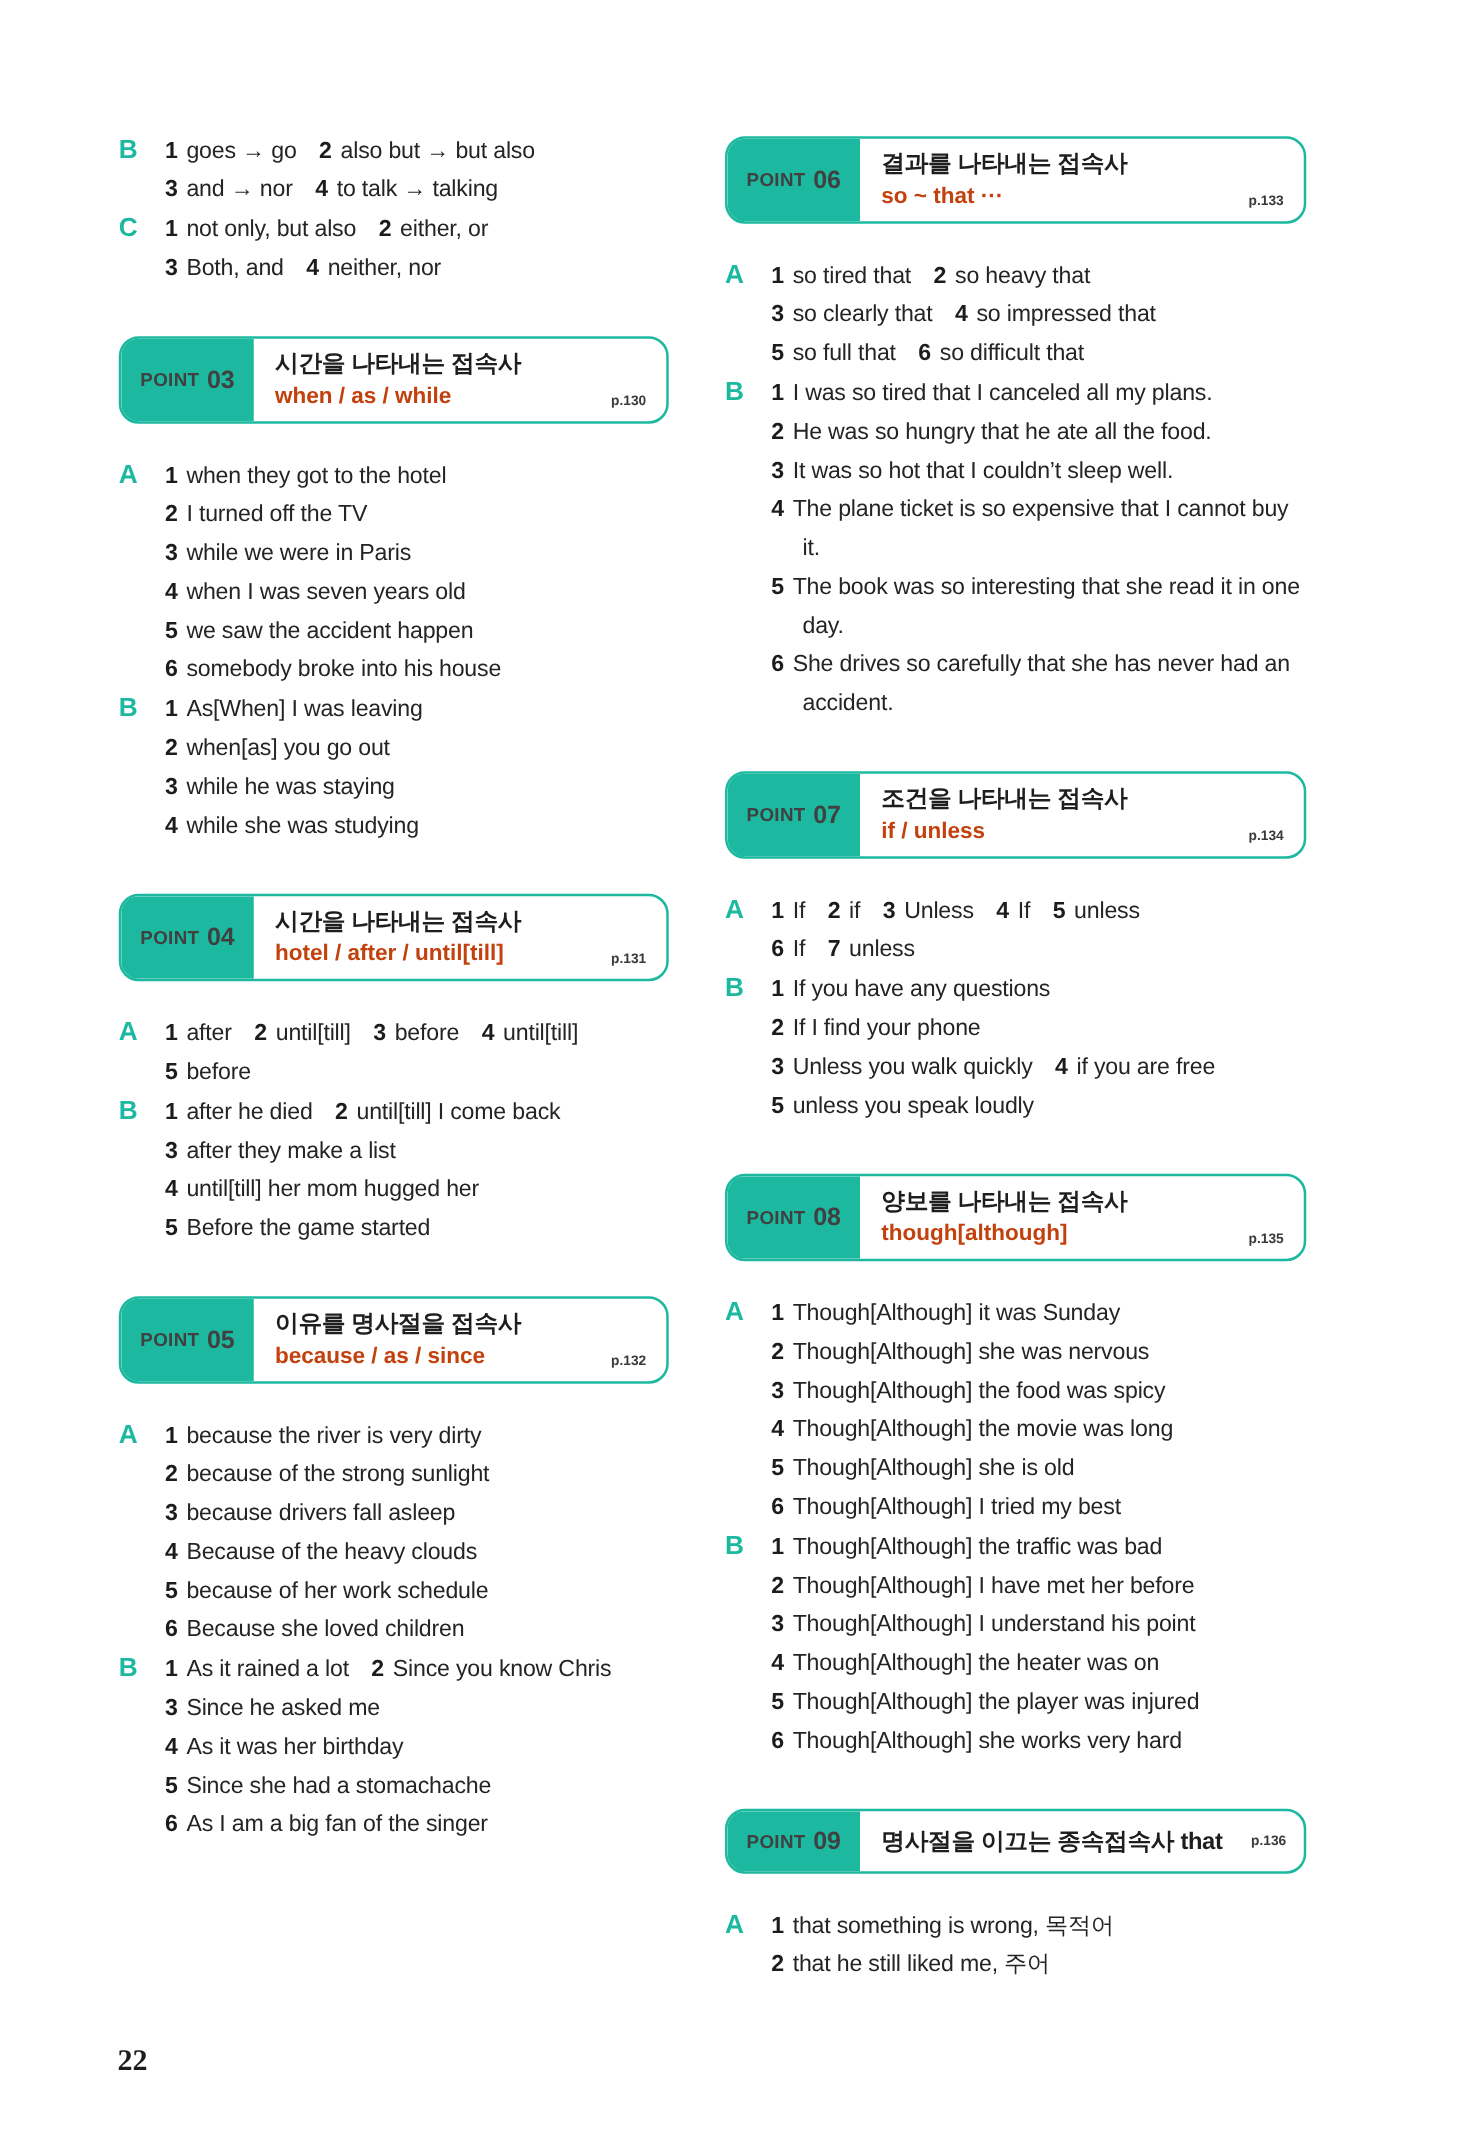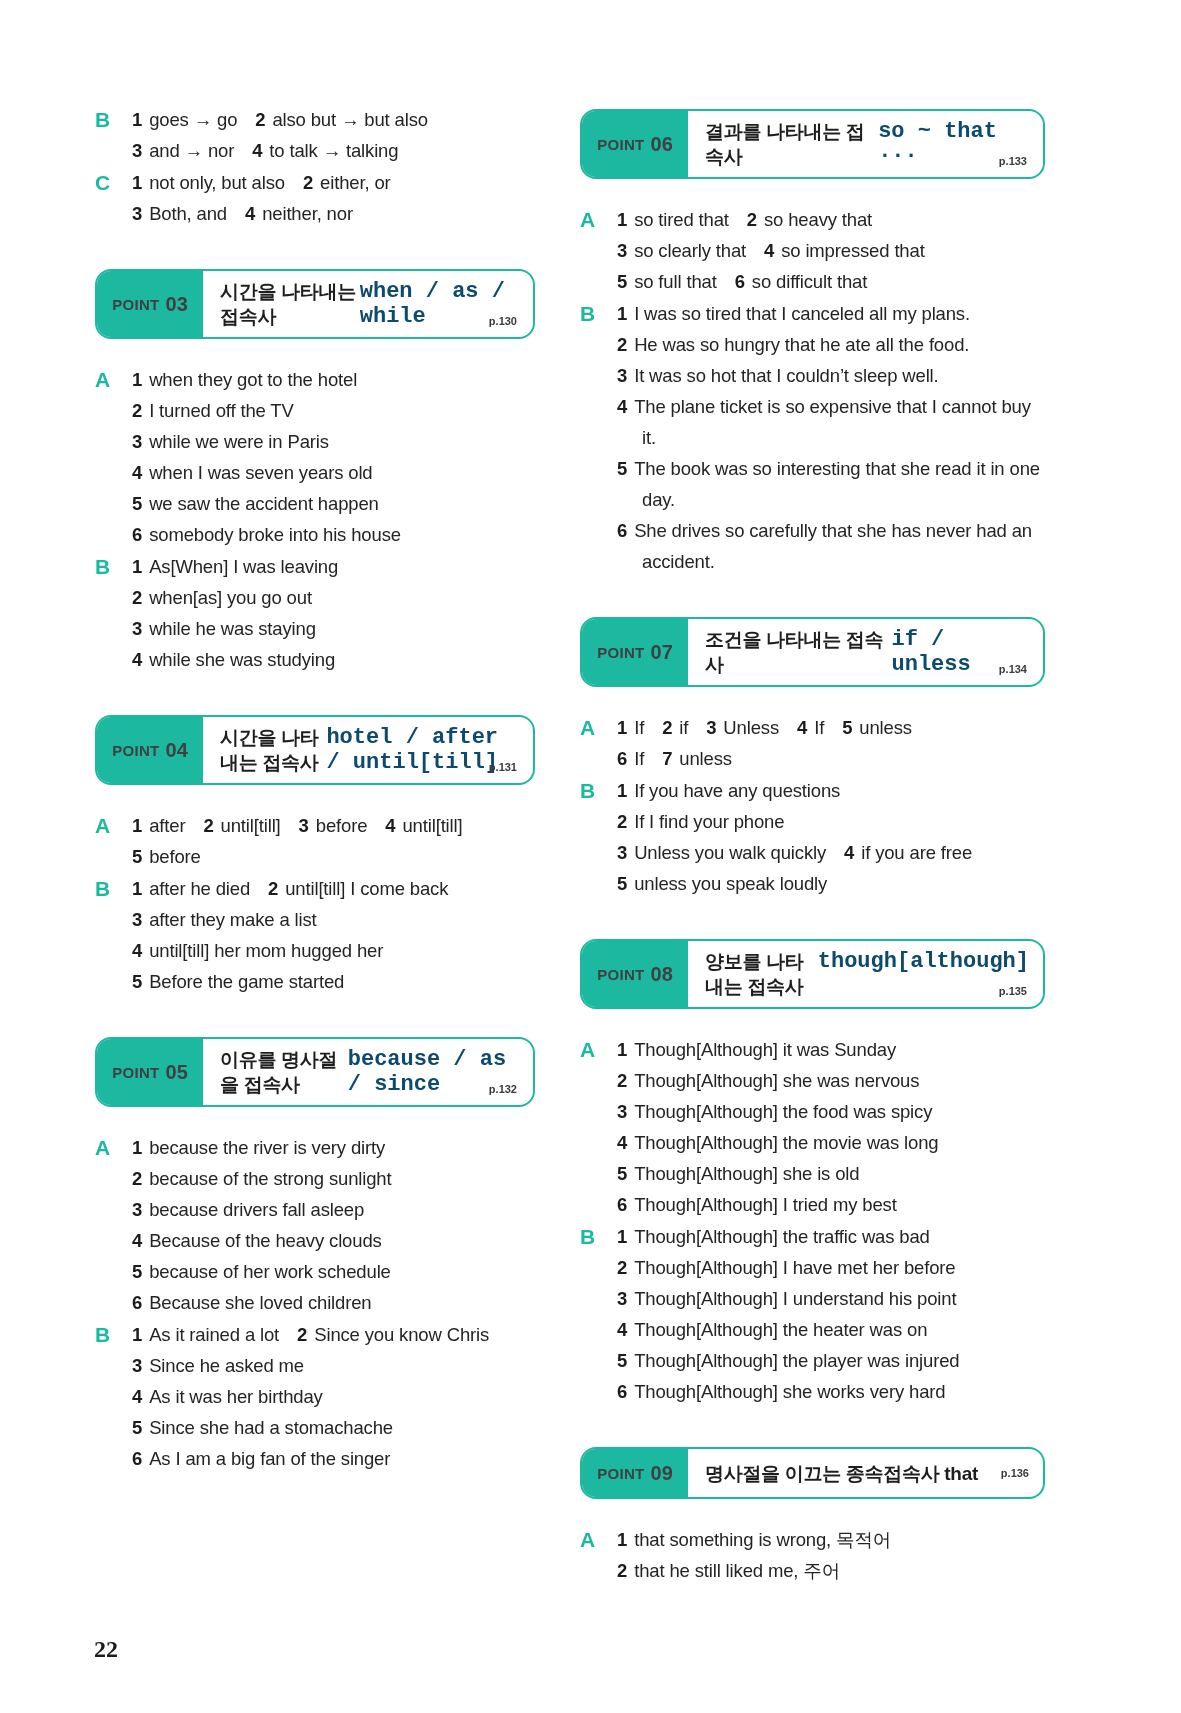--- a/index.html
+++ b/index.html
@@ -41,24 +41,24 @@
     align-items: center;
     justify-content: center;
     gap: 6px;
   }
   .point-word { font-size: 15px; font-weight: bold; letter-spacing: 0.3px; }
   .point-num { font-size: 20px; font-weight: bold; }
   .point-title {
     flex: 1; min-width: 0;
     position: relative;
     padding: 8px 14px 8px 17px;
-    display: flex; flex-direction: row; justify-content: center;
+    display: flex; flex-direction: column; justify-content: center;
   }
   .title-ko { font-weight: bold; font-size: 19px; line-height: 25px; color: #1e1e1e; letter-spacing: -0.3px; }
-  .title-en { font-weight: bold; font-size: 22px; line-height: 25px; color: #0c4a6e; font-family: Liberation Mono, monospace; }
+  .title-en { font-weight: bold; font-size: 18px; line-height: 25px; color: #c2410c; }
   .page-ref { position: absolute; right: 16px; bottom: 10px; font-size: 11px; font-weight: 600; color: #3a3a3a; }
   .point-box.single { min-height: 52px; }
   .point-box.single .point-title { flex-direction: row; align-items: center; border-radius: 29px; }
   .point-box.single .page-ref { position: static; margin-left: auto; padding-left: 12px; }
 
   
   .group { display: flex; margin-top: 1px; }
   .group-label {
     flex: none; width: 37px;
     color: var(--accent);

